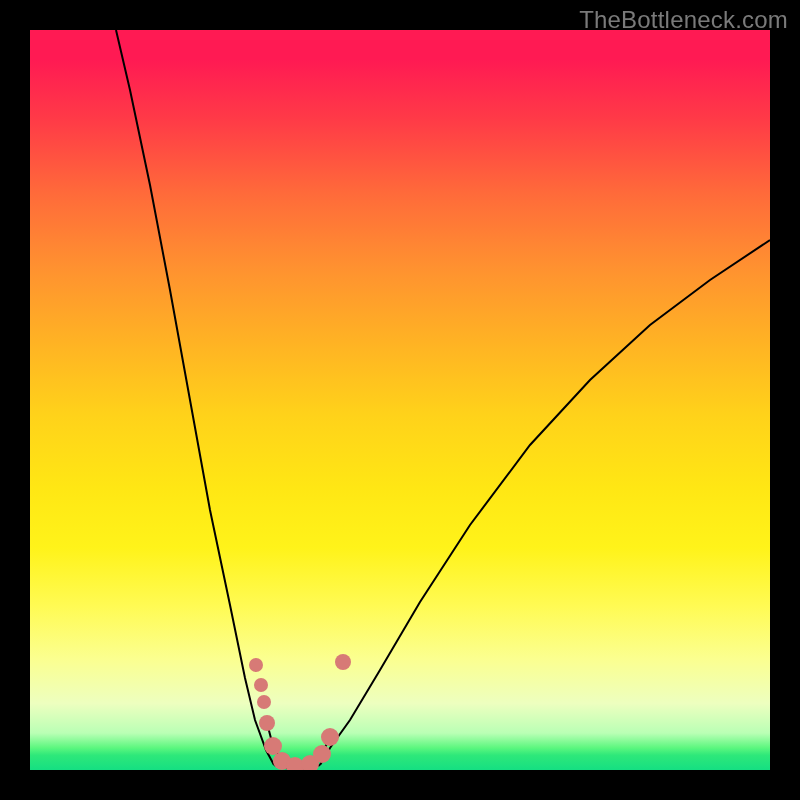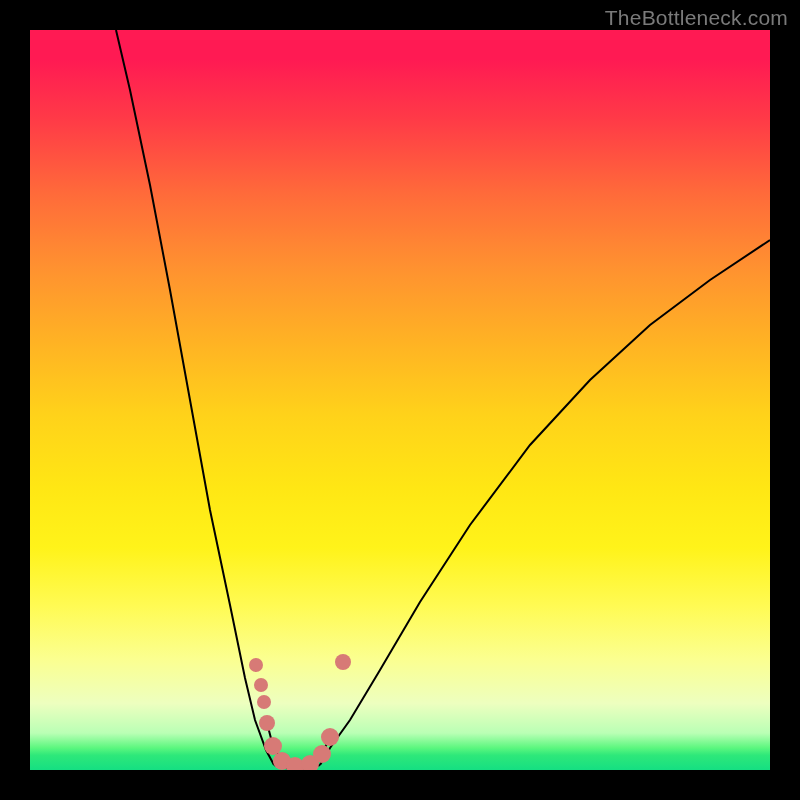--- a/index.html
+++ b/index.html
@@ -45,21 +45,21 @@
       #5cf77f 97%,
       #2ee87a 98%,
       #15df82 100%
     );
   }
   .watermark {
     position: absolute;
     top: 6px;
     right: 12px;
     color: #7a7a7a;
-    font-size: 21px;
+    font-size: 24px;
     font-weight: 400;
     letter-spacing: 0.2px;
     user-select: none;
     margin-left: 48px;
   }
   svg.curve {
     position: absolute;
     inset: 0;
   }
   .curve path {

